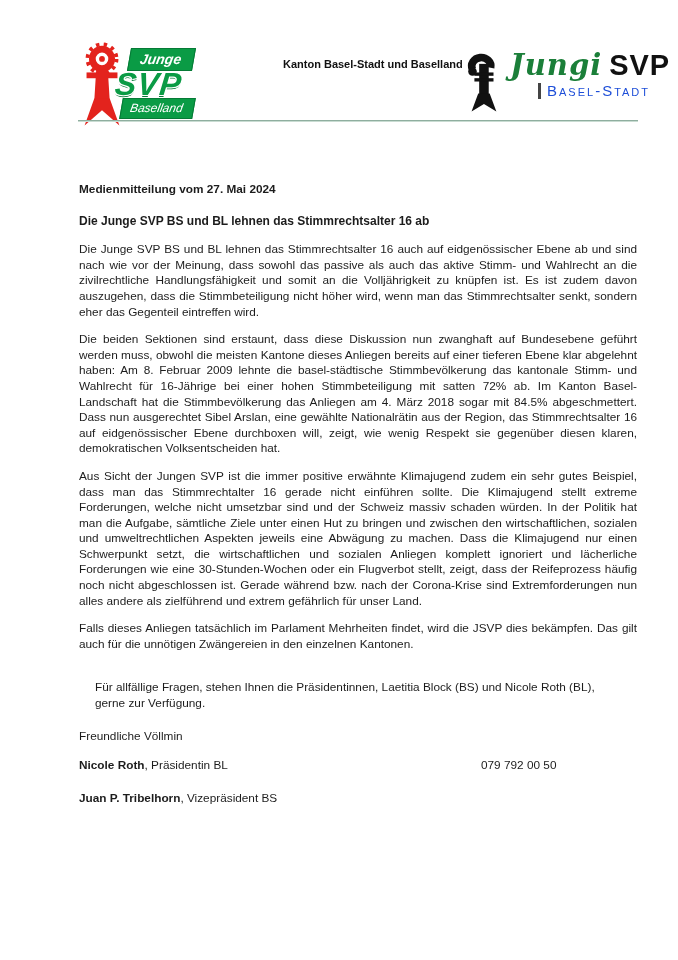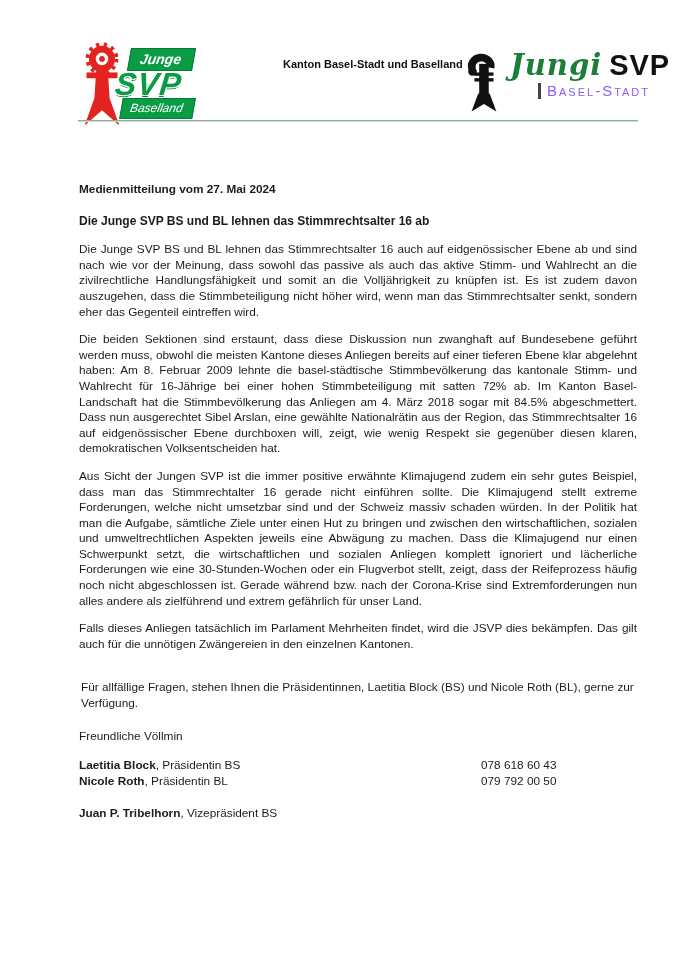--- a/index.html
+++ b/index.html
@@ -73,42 +73,42 @@
   .lr-line2 {
     display: flex; align-items: center;
     margin-top: 0px; margin-left: 28px;
   }
   .lr-divider {
     width: 3px; height: 16px; background: #444;
     margin-right: 6px;
   }
   .lr-subtitle {
     font-variant: small-caps;
-    font-size: 15px; letter-spacing: 2px; color: #8b5cf6;
+    font-size: 15px; letter-spacing: 2px; color: #1d4ed8;
     font-weight: 500;
   }
 
   .header-rule {
     position: absolute; left: 78px; top: 120px;
     width: 560px; height: 2px;
     background: #8fae9f;
     border-bottom: 1px solid #c9dcd2;
   }
 
   
   .content {
     position: absolute; left: 79px; top: 182px;
     width: 558px;
     font-size: 11.8px; line-height: 15.6px;
   }
   .date-line  { font-weight: 700; margin: 0 0 16px; }
   .doc-title  { font-weight: 700; margin: 0 0 13px; font-size: 12px; }
   p.body-para { margin: 0 0 12px; text-align: justify; }
   p.body-para.last-para { margin-bottom: 28px; }
-  .contact-note { margin: 0 2px 17px; }
+  .contact-note { margin: 0 16px 17px; }
   .closing    { margin: 0 0 14px; }
   .signature-org { font-weight: 700; margin: 0 0 15px; font-size: 12px; }
 
   .contact-row { position: relative; }
   .contact-row .phone { position: absolute; left: 402px; top: 0; }
   .contact-gap { height: 17px; }
   .bold { font-weight: 700; }
 </style>
 </head>
 <body>
@@ -162,24 +162,20 @@
 
     <p class="body-para">Die Junge SVP BS und BL lehnen das Stimmrechtsalter 16 auch auf eidgenössischer Ebene ab und sind nach wie vor der Meinung, dass sowohl das passive als auch das aktive Stimm- und Wahlrecht an die zivilrechtliche Handlungsfähigkeit und somit an die Volljährigkeit zu knüpfen ist. Es ist zudem davon auszugehen, dass die Stimmbeteiligung nicht höher wird, wenn man das Stimmrechtsalter senkt, sondern eher das Gegenteil eintreffen wird.</p>
     <p class="body-para">Die beiden Sektionen sind erstaunt, dass diese Diskussion nun zwanghaft auf Bundesebene geführt werden muss, obwohl die meisten Kantone dieses Anliegen bereits auf einer tieferen Ebene klar abgelehnt haben: Am 8. Februar 2009 lehnte die basel-städtische Stimmbevölkerung das kantonale Stimm- und Wahlrecht für 16-Jährige bei einer hohen Stimmbeteiligung mit satten 72% ab. Im Kanton Basel-Landschaft hat die Stimmbevölkerung das Anliegen am 4. März 2018 sogar mit 84.5% abgeschmettert. Dass nun ausgerechtet Sibel Arslan, eine gewählte Nationalrätin aus der Region, das Stimmrechtsalter 16 auf eidgenössischer Ebene durchboxen will, zeigt, wie wenig Respekt sie gegenüber diesen klaren, demokratischen Volksentscheiden hat.</p>
     <p class="body-para">Aus Sicht der Jungen SVP ist die immer positive erwähnte Klimajugend zudem ein sehr gutes Beispiel, dass man das Stimmrechtalter 16 gerade nicht einführen sollte. Die Klimajugend stellt extreme Forderungen, welche nicht umsetzbar sind und der Schweiz massiv schaden würden. In der Politik hat man die Aufgabe, sämtliche Ziele unter einen Hut zu bringen und zwischen den wirtschaftlichen, sozialen und umweltrechtlichen Aspekten jeweils eine Abwägung zu machen. Dass die Klimajugend nur einen Schwerpunkt setzt, die wirtschaftlichen und sozialen Anliegen komplett ignoriert und lächerliche Forderungen wie eine 30-Stunden-Wochen oder ein Flugverbot stellt, zeigt, dass der Reifeprozess häufig noch nicht abgeschlossen ist. Gerade während bzw. nach der Corona-Krise sind Extremforderungen nun alles andere als zielführend und extrem gefährlich für unser Land.</p>
     <p class="body-para last-para">Falls dieses Anliegen tatsächlich im Parlament Mehrheiten findet, wird die JSVP dies bekämpfen. Das gilt auch für die unnötigen Zwängereien in den einzelnen Kantonen.</p>
 
     <p class="contact-note">Für allfällige Fragen, stehen Ihnen die Präsidentinnen, Laetitia Block (BS) und Nicole Roth (BL), gerne zur Verfügung.</p>
     <p class="closing">Freundliche Völlmin</p>
 
     <div class="contact-row">
-      <span class="bold">Laetitia Block</span><span>, Präsidentin BS</span>
-      <span class="phone">078 618 60 43</span>
-    </div>
-    <div class="contact-row">
       <span class="bold">Nicole Roth</span><span>, Präsidentin BL</span>
       <span class="phone">079 792 00 50</span>
     </div>
 
     <div class="contact-gap"></div>
 
     <div class="contact-row">
       <span class="bold">Juan P. Tribelhorn</span><span>, Vizepräsident BS</span>
     </div>
   </div>

